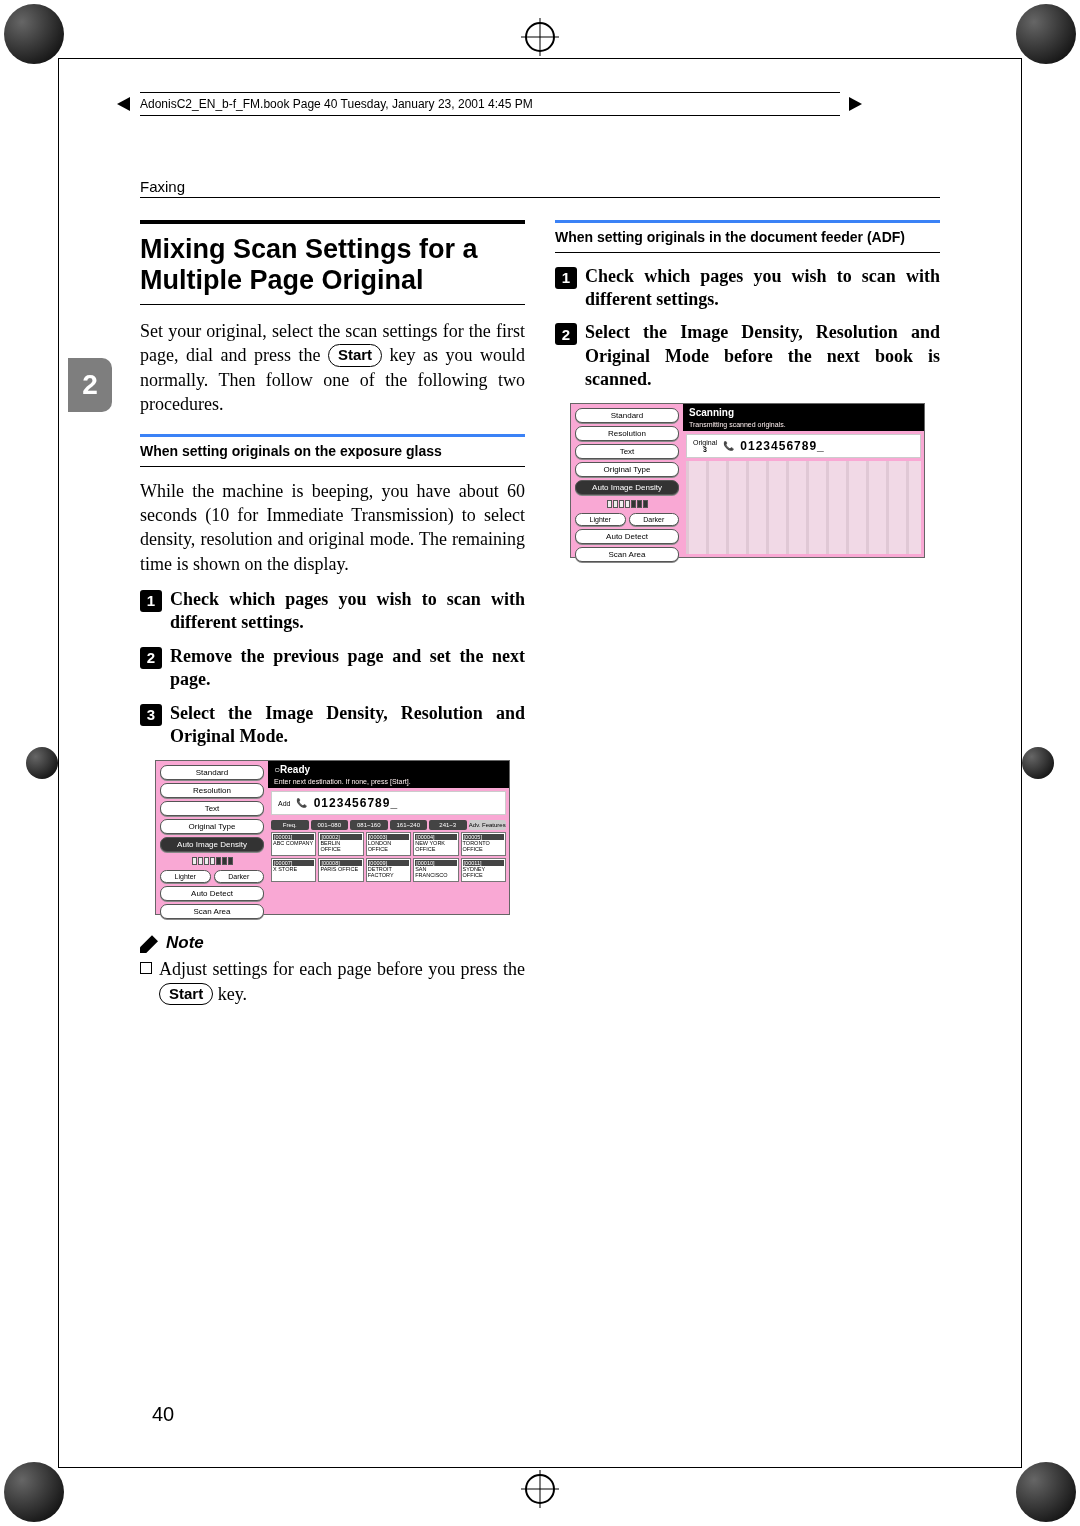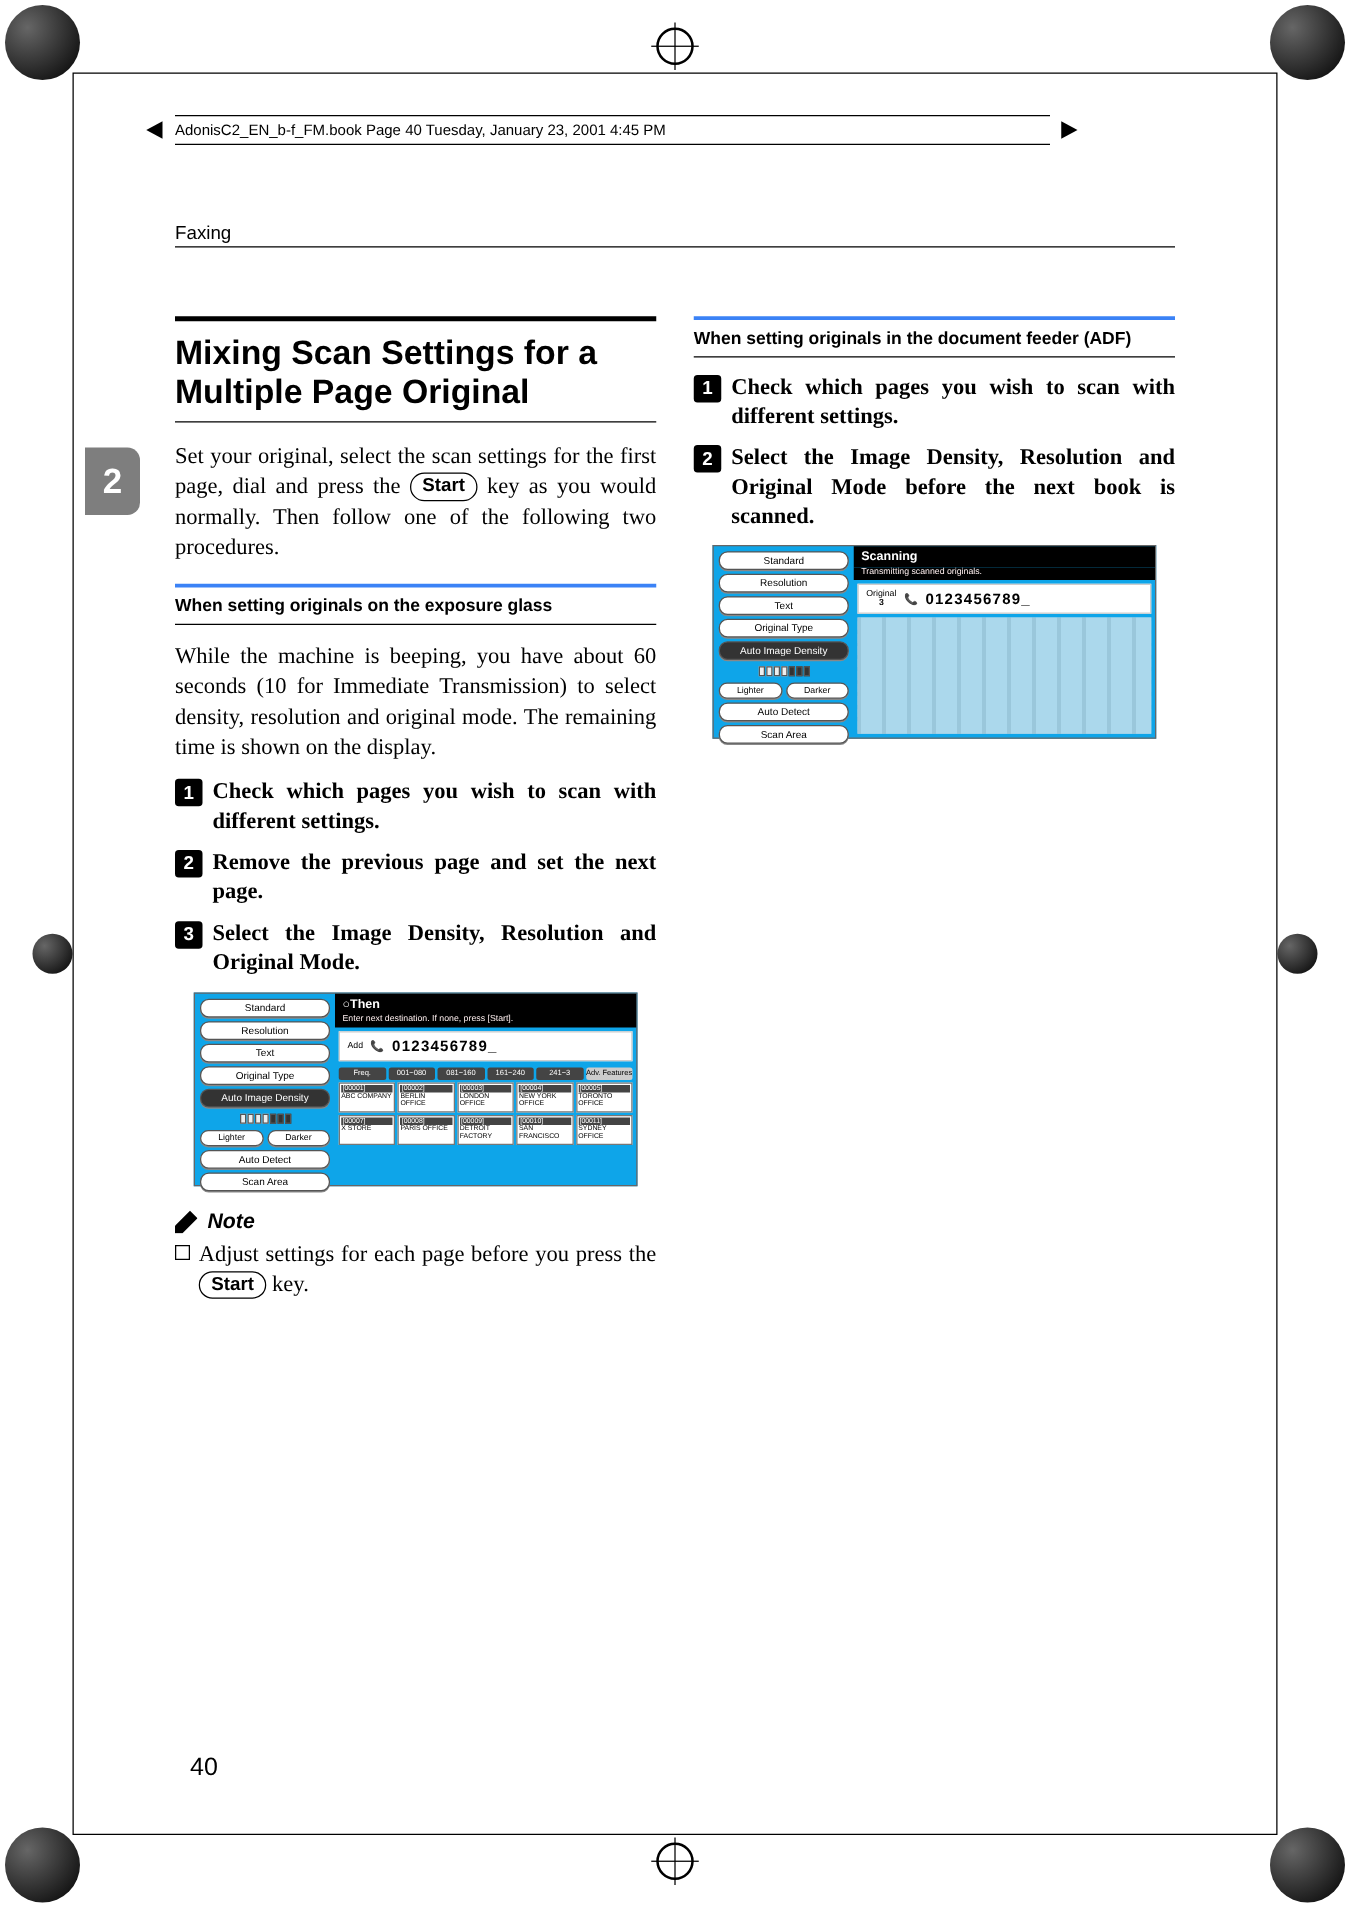--- a/index.html
+++ b/index.html
@@ -86,21 +86,21 @@
   .page {
     position: absolute;
     top: 220px;
     left: 140px;
     width: 800px;
   }
   .columns {
     display: flex;
     gap: 30px;
   }
-  .col { width: 385px; margin-top: 33px; }
+  .col { width: 385px; }
   .heading {
     font-family: Arial, Helvetica, sans-serif;
     font-weight: bold;
     font-size: 27px;
     line-height: 1.15;
     border-top: 4px solid #000;
     border-bottom: 1px solid #000;
     padding: 10px 0 8px 0;
     margin-bottom: 14px;
   }
@@ -186,21 +186,21 @@
     font-weight: bold;
     font-size: 28px;
     display: flex;
     align-items: center;
     justify-content: center;
   }
   .screenshot-box {
     width: 355px;
     height: 155px;
     margin: 12px auto 0;
-    background: #0ea5e9;
+    background: #f9a8d4;
     border: 1px solid #666;
     font-family: Arial, sans-serif;
     font-size: 8px;
     display: flex;
   }
   .screenshot-left {
     width: 112px;
     display: flex;
     flex-direction: column;
     gap: 3px;
@@ -341,21 +341,21 @@
               <span class="filled"></span>
           </div>
           <div class="ld-row">
             <div class="soft-btn">Lighter</div>
             <div class="soft-btn">Darker</div>
           </div>
           <div class="soft-btn">Auto Detect</div>
           <div class="soft-btn">Scan Area</div>
         </div>
         <div class="screenshot-right">
-          <div class="sr-title">○<span>Then</span></div>
+          <div class="sr-title">○<span>Ready</span></div>
           <div class="sr-sub">Enter next destination. If none, press [Start].</div>
           <div class="sr-number">
             <span style="font-size:7px">Add</span>
             <span class="icon">📞</span>
             <span class="num">0123456789_</span>
           </div>
           <div class="sr-tabs">
             <div class="t">Freq.</div>
             <div class="t">001~080</div>
             <div class="t">081~160</div>

